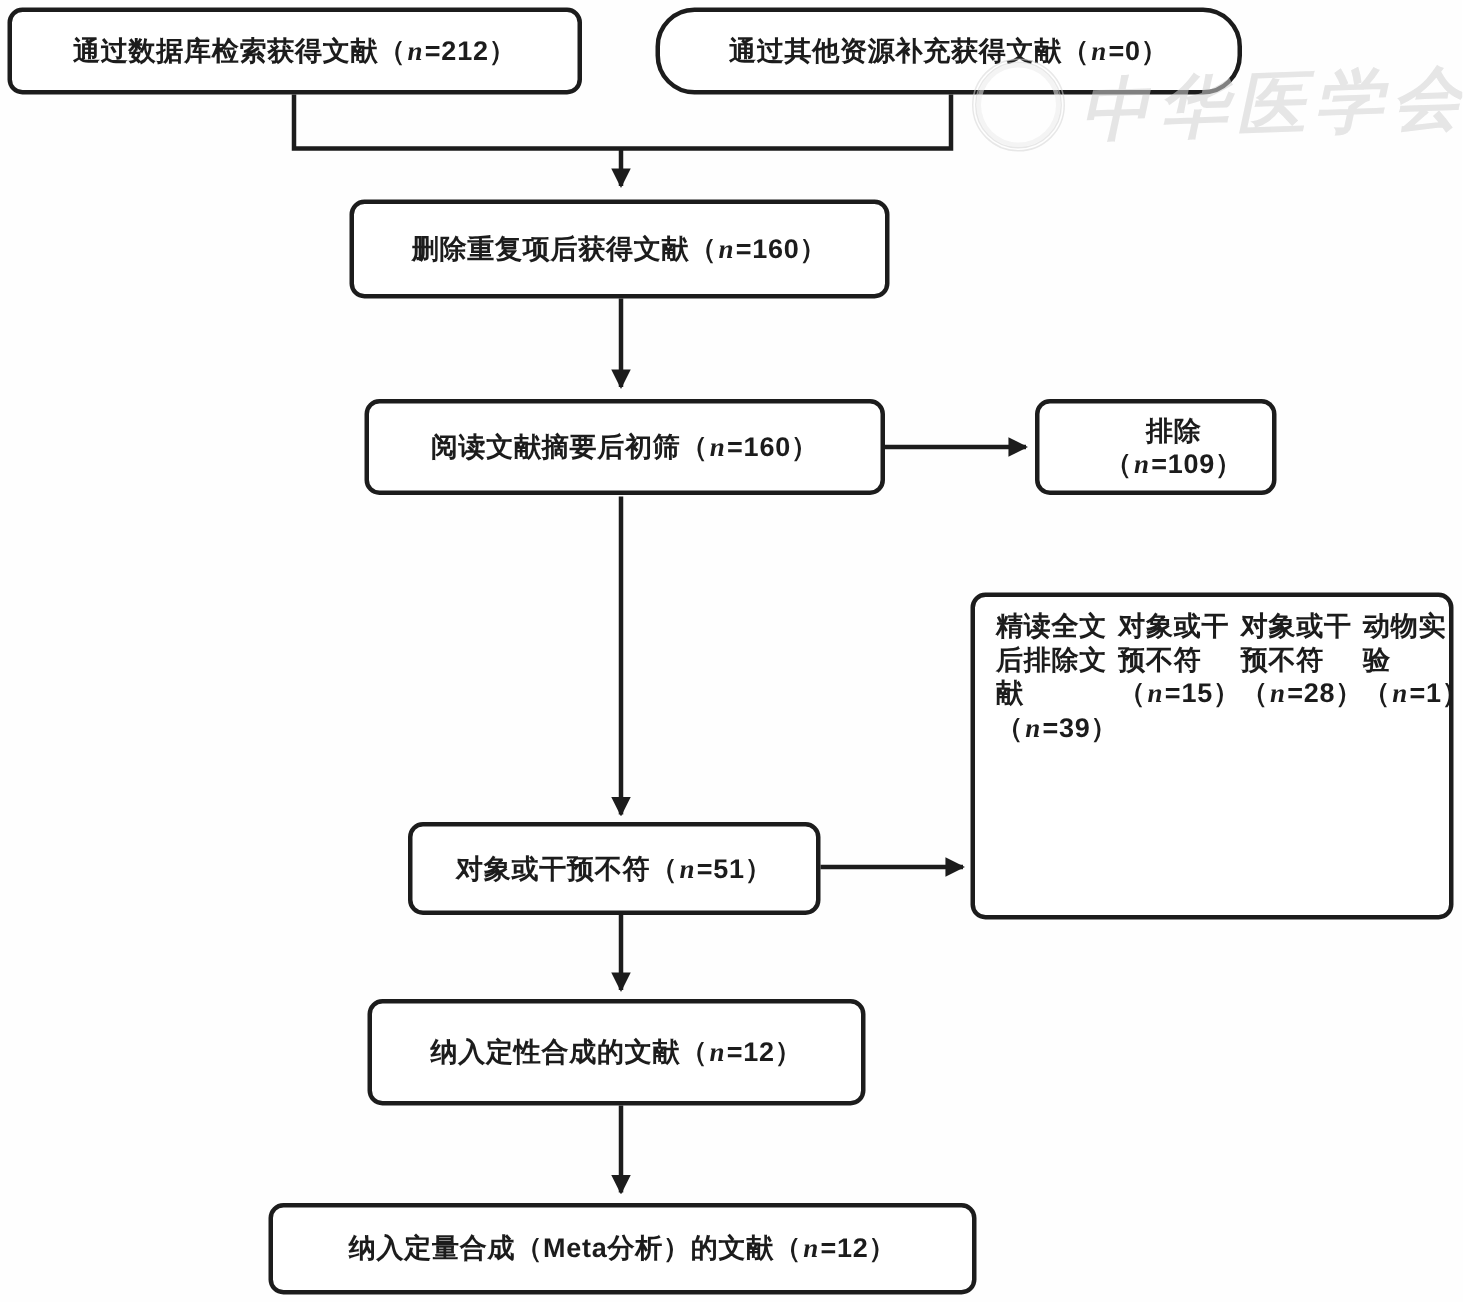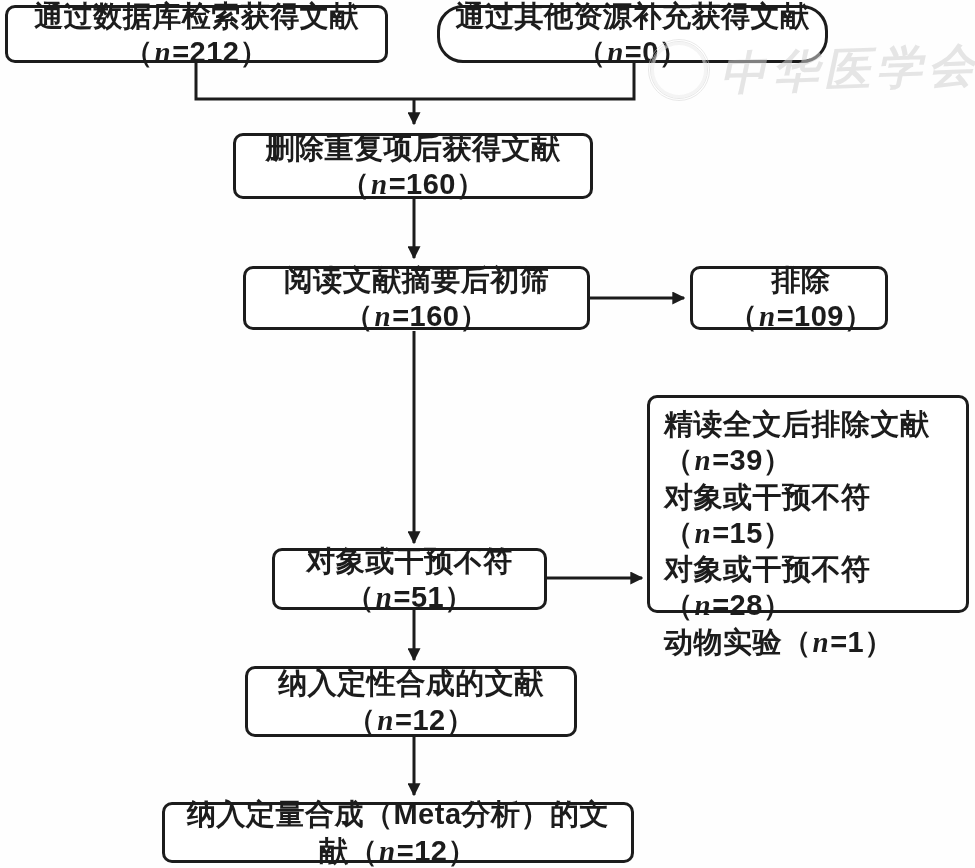--- a/index.html
+++ b/index.html
@@ -15,29 +15,28 @@
     position: absolute;
     box-sizing: border-box;
     border: 3px solid #1c1c1c;
     border-radius: 10px;
     background: #ffffff;
     color: #1c1c1c;
     display: flex;
     align-items: center;
     justify-content: center;
     text-align: center;
-    font-size: 29px;
+    font-size: 18px;
     font-weight: 600;
     letter-spacing: 0.5px;
     line-height: 1.25;
     z-index: 2;
     padding: 4px 8px;
   }
   .flow-box.multi {
-    flex-direction: column;
     align-items: flex-start;
     justify-content: space-around;
     text-align: left;
     padding: 8px 10px 12px 14px;
   }
   .n {
     font-style: italic;
     font-family: "Liberation Serif", "DejaVu Serif", serif;
     font-weight: 700;
     padding: 0 1px;
@@ -120,36 +119,36 @@
   </div>
 
   <div class="flow-box" style="left:233px; top:133px; width:360px; height:66px;">
     <span><span>删除重复项后获得文献（</span><span class="n">n</span><span>=160）</span></span>
   </div>
 
   <div class="flow-box" style="left:243px; top:266px; width:347px; height:64px;">
     <span><span>阅读文献摘要后初筛（</span><span class="n">n</span><span>=160）</span></span>
   </div>
 
-  <div class="flow-box" style="left:690px; top:266px; width:198px; height:64px;padding-left:32px;">
+  <div class="flow-box" style="left:690px; top:266px; width:161px; height:64px;padding-left:32px;">
     <span><span>排除（</span><span class="n">n</span><span>=109）</span></span>
   </div>
 
   <div class="flow-box multi" style="left:647px; top:395px; width:322px; height:218px;">
     <span><span>精读全文后排除文献（</span><span class="n">n</span><span>=39）</span></span>
     <span><span>对象或干预不符（</span><span class="n">n</span><span>=15）</span></span>
     <span><span>对象或干预不符（</span><span class="n">n</span><span>=28）</span></span>
     <span><span>动物实验（</span><span class="n">n</span><span>=1）</span></span>
   </div>
 
   <div class="flow-box" style="left:272px; top:548px; width:275px; height:62px;">
     <span><span>对象或干预不符（</span><span class="n">n</span><span>=51）</span></span>
   </div>
 
   <div class="flow-box" style="left:245px; top:666px; width:332px; height:71px;">
     <span><span>纳入定性合成的文献（</span><span class="n">n</span><span>=12）</span></span>
   </div>
 
-  <div class="flow-box" style="left:162px; top:802px; width:472px; height:61px;">
+  <div class="flow-box" style="left:179px; top:802px; width:472px; height:61px;">
     <span><span>纳入定量合成（Meta分析）的文献（</span><span class="n">n</span><span>=12）</span></span>
   </div>
 
 </div>
 
 </body></html>

